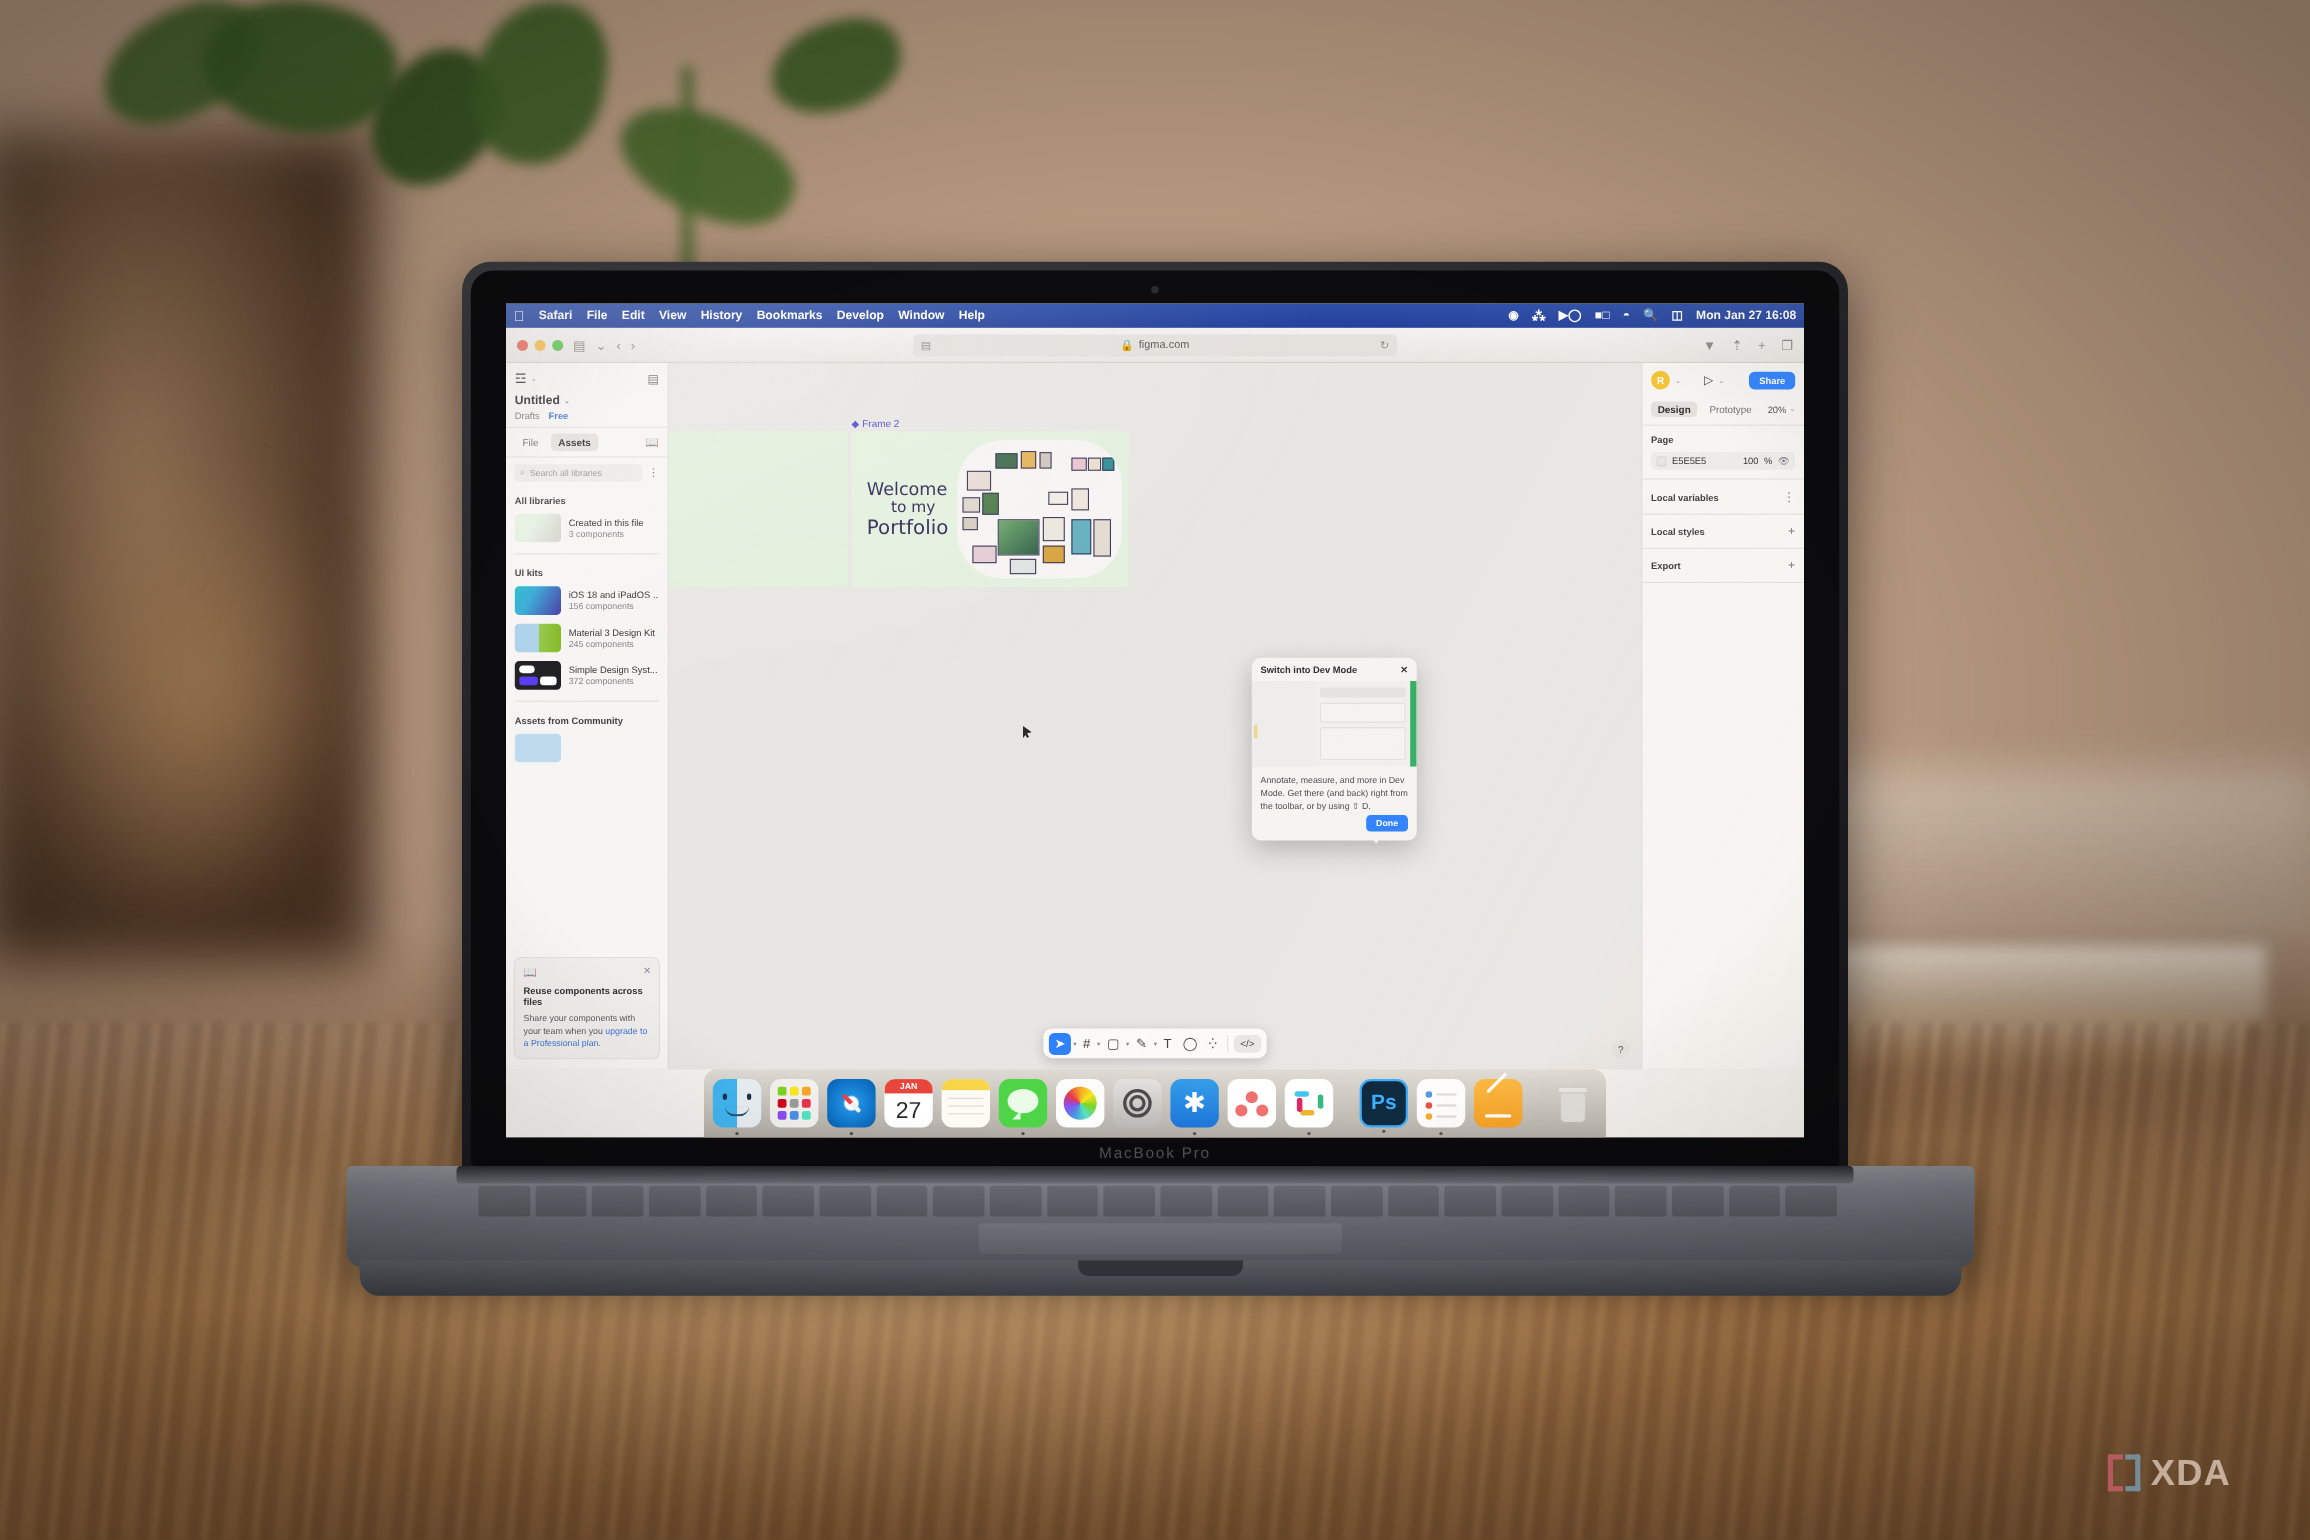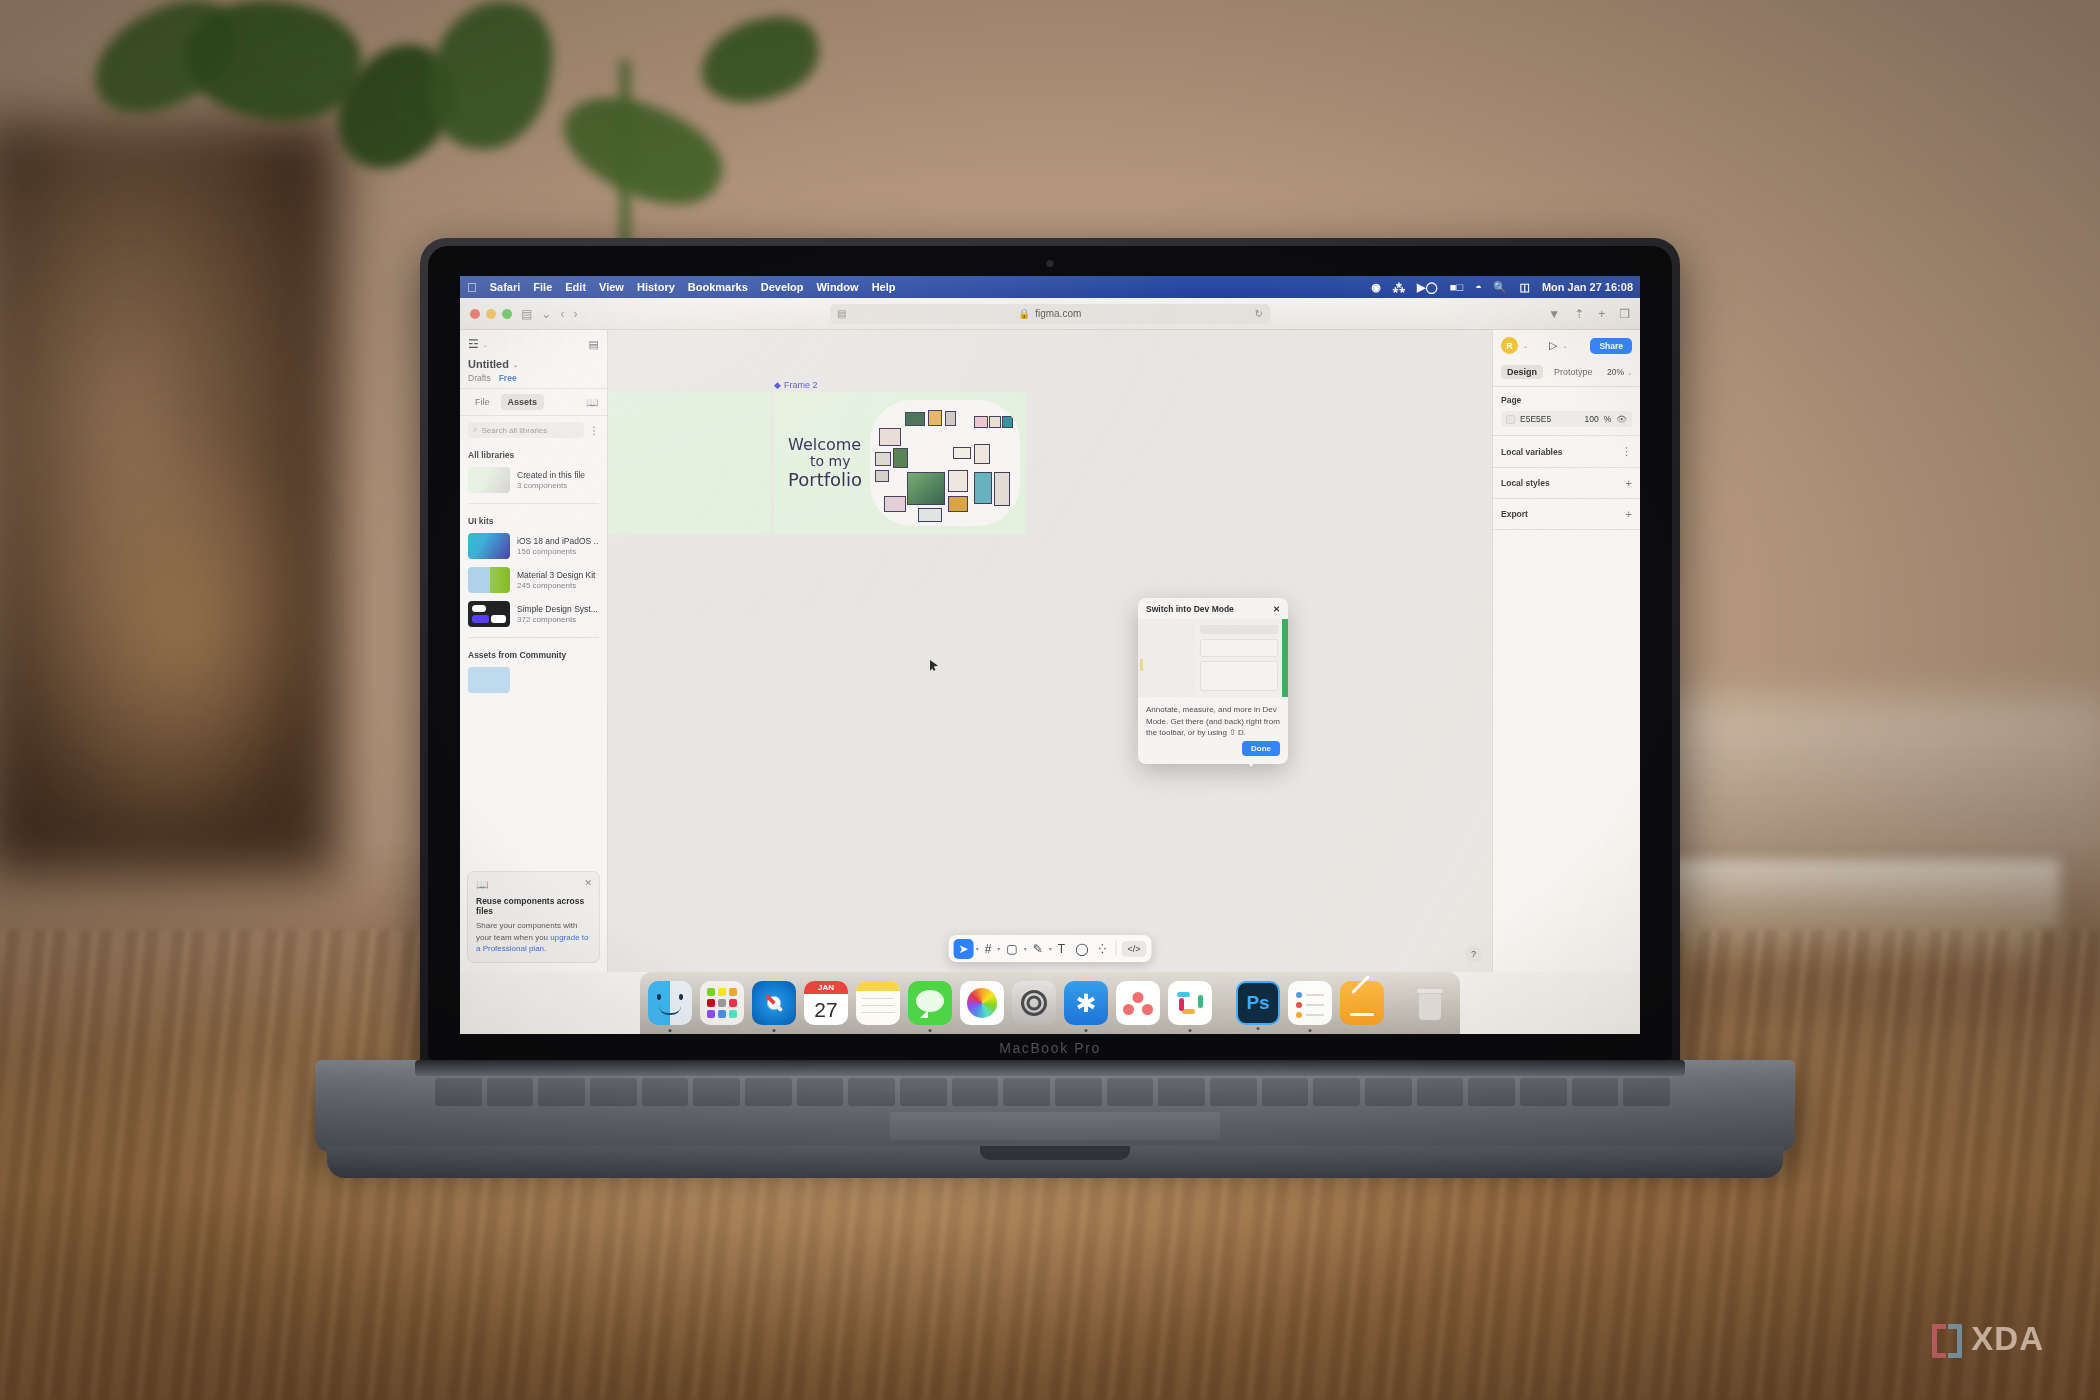--- a/index.html
+++ b/index.html
@@ -333,21 +333,21 @@
     border-radius:12px 12px 0 0; display:flex; align-items:center;
     justify-content:center; gap:8px; padding:0 12px;
     backdrop-filter: blur(6px);
   }
   .dicon { width:44px; height:44px; border-radius:10px; position:relative; flex:0 0 auto; }
   .dsep { width:1px; height:40px; background:rgba(255,255,255,.45); margin:0 4px; }
   .ddot { position:absolute; bottom:-7px; left:50%; transform:translateX(-50%); width:3px;height:3px;border-radius:50%;background:#4a4a4a;}
 
   
   #xda {
-    position:absolute; right:56px; bottom:42px; display:flex; align-items:flex-end; gap:9px;
+    position:absolute; right:72px; bottom:42px; display:flex; align-items:center; gap:9px;
     opacity:.72; z-index:50;
   }
   #xda .bracket { display:flex; gap:2px; }
   #xda .bl, #xda .br { width:14px; height:34px; }
   #xda .bl { border:5px solid #d2626f; border-right:none; border-radius:2px 0 0 2px; }
   #xda .br { border:5px solid #7aa7c4; border-left:none; border-radius:0 2px 2px 0; }
   #xda .word { color:#e8d5c6; font-size:33px; font-weight:bold; letter-spacing:1px; }
 
   
   #vignette {

